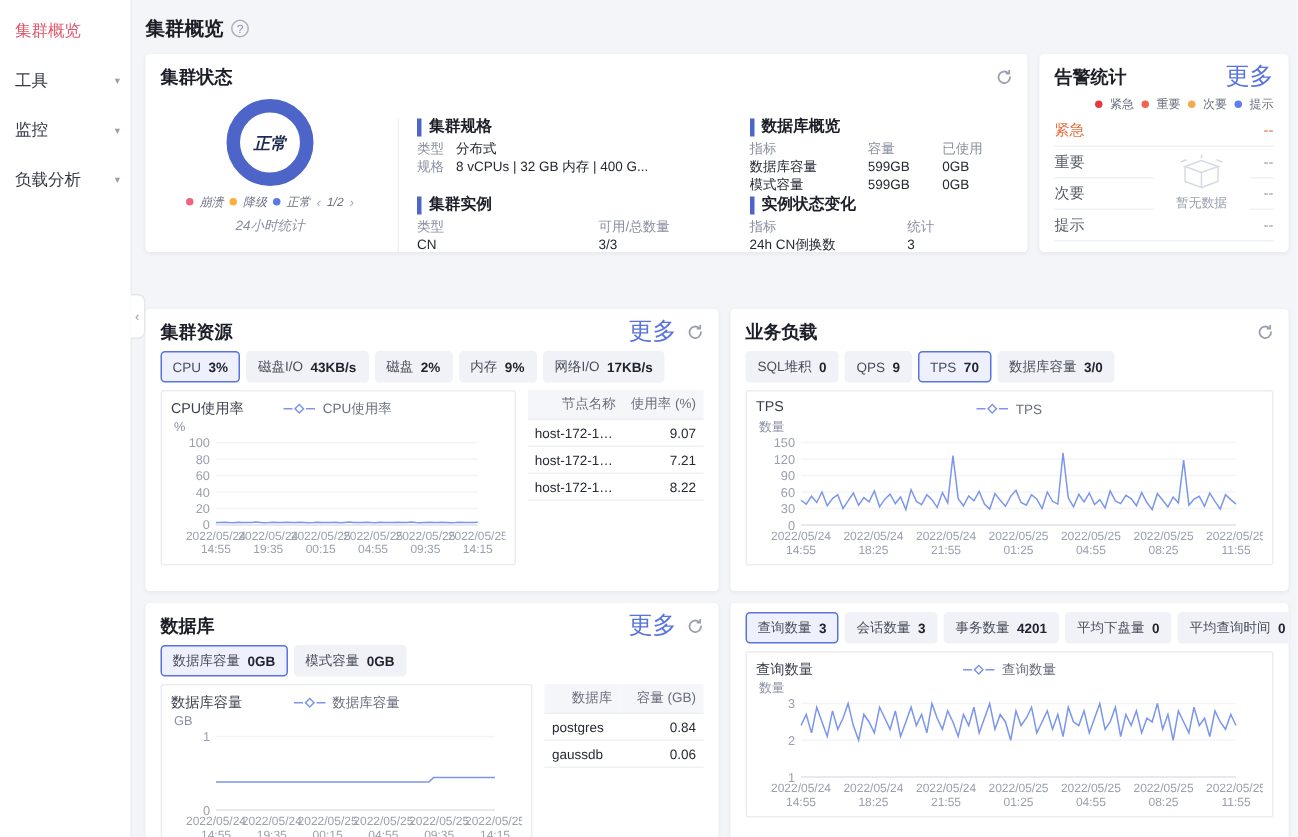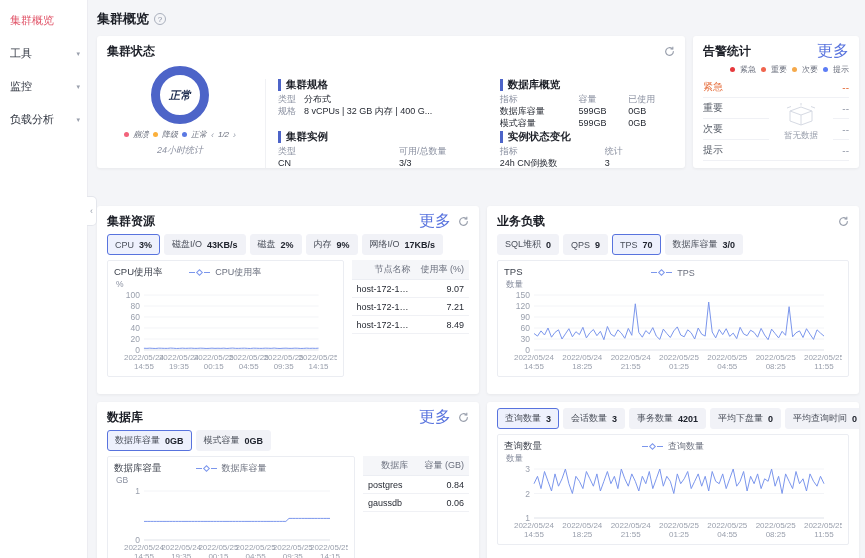--- a/index.html
+++ b/index.html
@@ -338,21 +338,21 @@
             <tr>
                 <td>host-172-16-3...</td>
                 <td>9.07</td>
               </tr>
             <tr>
                 <td>host-172-16-3...</td>
                 <td>7.21</td>
               </tr>
             <tr>
                 <td>host-172-16-3...</td>
-                <td>8.49</td>
+                <td>8.22</td>
               </tr>
           </tbody>
         </table>
       </div>
     </div>
 
     <div class="card">
       <div class="card-head">
         <span class="card-title">业务负载</span>
         <span class="card-actions">

